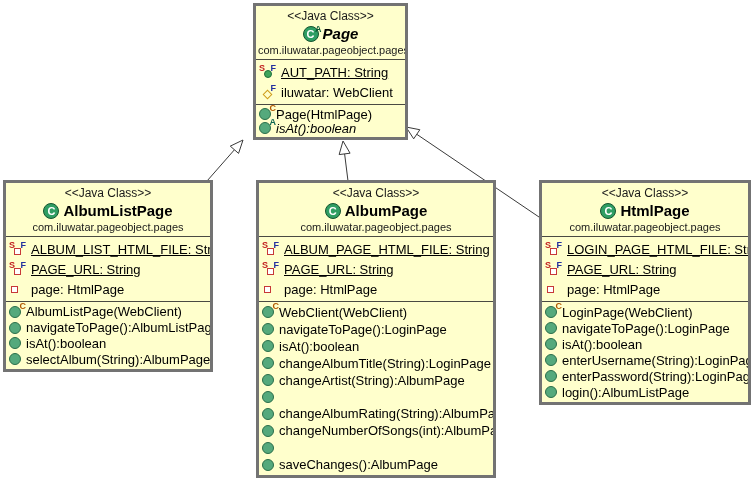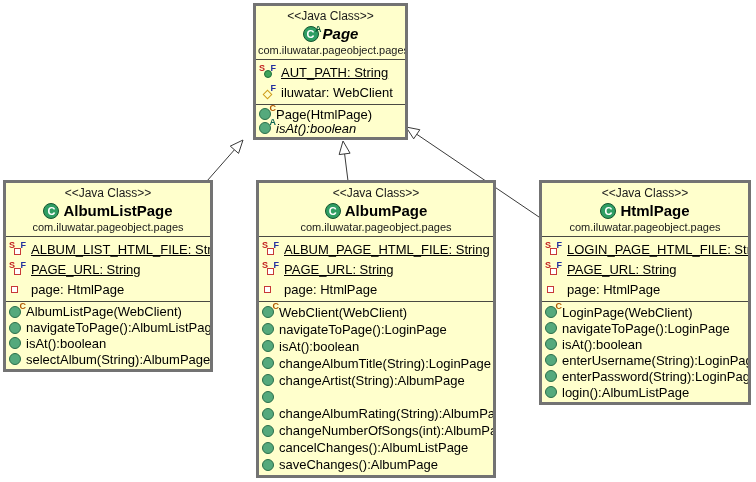--- a/index.html
+++ b/index.html
@@ -220,21 +220,20 @@
         <div class="member">
           <span class="micon"></span>
           <span class="mtext">changeAlbumRating(String):AlbumPage</span>
         </div>
         <div class="member">
           <span class="micon"></span>
           <span class="mtext">changeNumberOfSongs(int):AlbumPage</span>
         </div>
         <div class="member">
           <span class="micon"></span>
-          <span class="mtext">cancelChanges():AlbumListPage</span>
         </div>
         <div class="member">
           <span class="micon"></span>
           <span class="mtext">saveChanges():AlbumPage</span>
         </div>
       </div>
     </div>
     <div class="uml-class" style="left: 539px; top: 180px; width: 212px; height: 225px;">
       <div class="uml-header">
         <div class="stereotype">&lt;&lt;Java Class&gt;&gt;</div>

